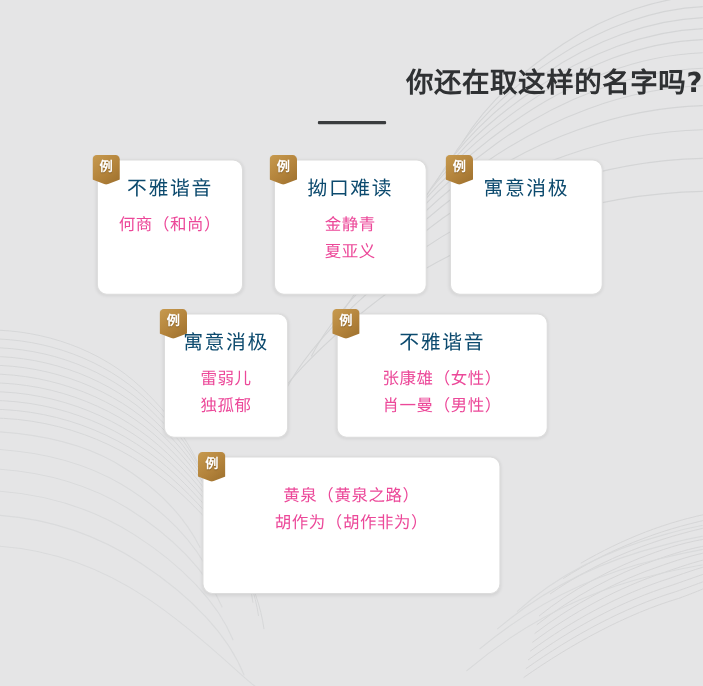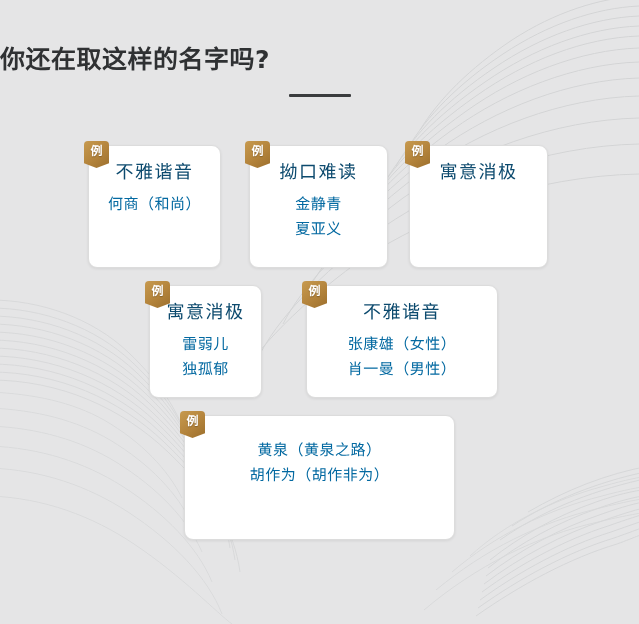--- a/index.html
+++ b/index.html
@@ -29,24 +29,24 @@
     inset: 0;
     width: 639px;
     height: 624px;
     pointer-events: none;
     z-index: 0;
   }
 
   
   .header {
     position: absolute;
-    top: 44px;
+    top: 60px;
     left: 0;
     width: 639px;
-    text-align: left;
+    text-align: right;
     z-index: 3;
   }
   .page-title {
     margin: 0;
     font-size: 25px;
     line-height: 32px;
     font-weight: bold;
     color: #2f3133;
     letter-spacing: 0.5px;
     font-family: "DejaVu Sans", "Liberation Sans", sans-serif;
@@ -79,21 +79,21 @@
     line-height: 24px;
     font-weight: normal;
     letter-spacing: 1.5px;
     white-space: nowrap;
     font-family: "DejaVu Sans", "Liberation Sans", sans-serif;
   }
   .card-items {
     margin-top: 8px;
   }
   .card-item {
-    color: #0369a1;
+    color: #ec4899;
     font-size: 15px;
     line-height: 25px;
     letter-spacing: 0.5px;
     white-space: nowrap;
     font-family: "DejaVu Sans", "Liberation Sans", sans-serif;
   }
 
   
   .badge {
     position: absolute;

